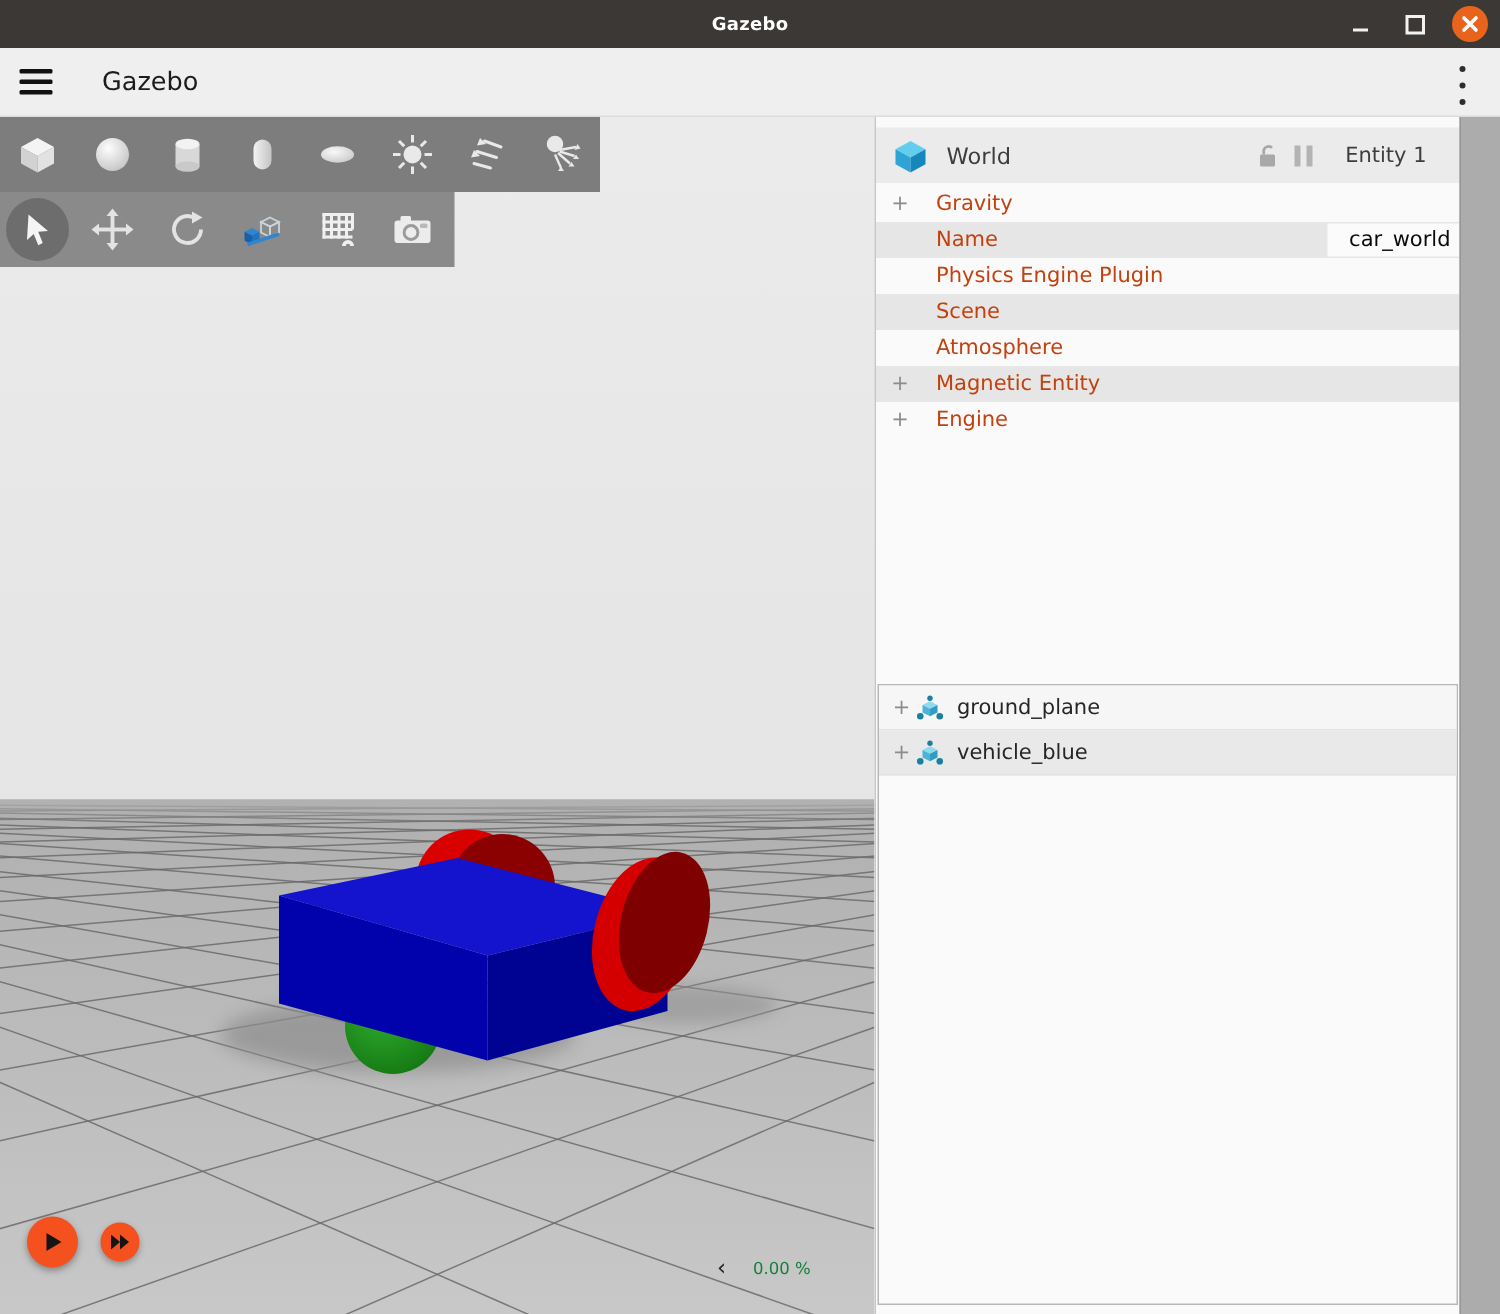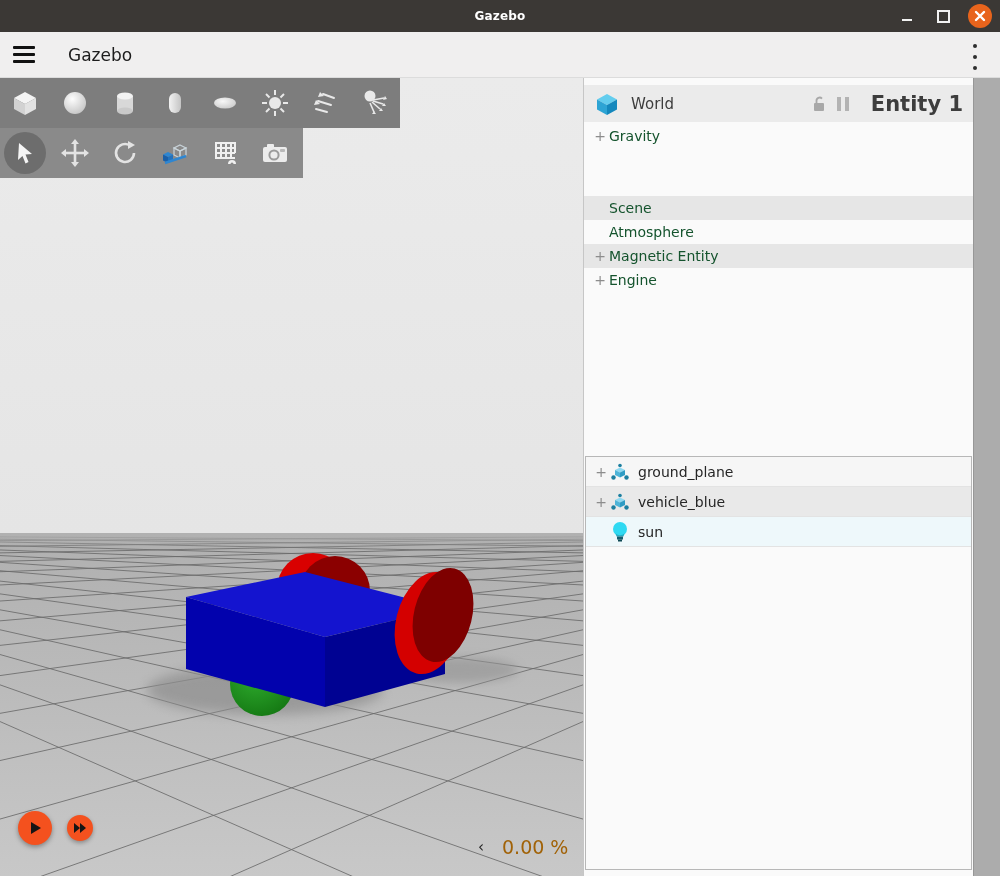--- a/index.html
+++ b/index.html
@@ -33,36 +33,36 @@
   .tb-btn.active{position:relative;}
   .tb-btn.active::before{content:"";position:absolute;width:42px;height:42px;border-radius:50%;background:#6d6d6d;}
   .tb-btn svg{position:relative;}
   
   .play-btn{position:absolute;left:18px;top:733px;width:34px;height:34px;border-radius:50%;
     background:#f4511e;display:flex;align-items:center;justify-content:center;box-shadow:0 2px 5px rgba(0,0,0,.35);z-index:6;}
   .step-btn{position:absolute;left:67px;top:737px;width:26px;height:26px;border-radius:50%;
     background:#f4511e;display:flex;align-items:center;justify-content:center;box-shadow:0 2px 4px rgba(0,0,0,.3);z-index:6;}
   .stats{position:absolute;left:478px;top:758px;display:flex;align-items:center;gap:18px;z-index:6;}
   .stats .chev{font-size:15px;color:#222;}
-  .stats .rtf{font-size:19px;color:#a16207;}
+  .stats .rtf{font-size:11px;color:#15803d;}
   
   .panel{position:absolute;left:583px;top:78px;width:417px;height:798px;background:#fafafa;
     border-left:1px solid #c6c6c6;box-sizing:border-box;}
   .scroll-gutter{position:absolute;right:0;top:0;width:27px;height:798px;background:#acacac;border-left:1px solid #979797;box-sizing:border-box;}
   .panel-inner{position:absolute;left:0;top:0;width:450px;height:798px;}
   .panel-header{position:absolute;left:0;top:7px;width:389px;height:37px;background:#ebebeb;
     display:flex;align-items:center;box-sizing:border-box;padding:0 8px 0 12px;}
   .panel-header .title{font-size:15px;color:#3d3d3d;margin-left:13px;}
   .panel-header .spacer{flex:1;}
   .hdr-btn{display:flex;align-items:center;justify-content:center;width:24px;height:24px;}
-  .entity-label{font-size:21px;color:#3d3d3d;margin-left:16px;margin-right:2px;font-weight:bold;}
+  .entity-label{font-size:14px;color:#3d3d3d;margin-left:16px;margin-right:14px;}
   .prow{position:absolute;left:0;width:389px;height:24px;display:flex;align-items:center;box-sizing:border-box;}
   .prow.shade{background:#e6e6e6;}
   .plus{width:14px;margin-left:9px;font-size:14px;color:#8c8c8c;text-align:center;}
-  .plabel{font-size:14px;color:#14532d;margin-left:2px;}
+  .plabel{font-size:14px;color:#c2410c;margin-left:17px;}
   .pvalue{margin-left:auto;background:#fbfbfb;font-size:14px;color:#0a0a0a;padding:3px 6px 3px 14px;}
   .pvalue:empty{display:none;}
   
   .tree{position:absolute;left:1px;top:378px;width:387px;height:414px;background:#fafafa;
     border:1px solid #b7b7b7;box-sizing:border-box;}
   .trow{width:100%;height:30px;display:flex;align-items:center;box-sizing:border-box;border-bottom:1px solid #e3e3e3;}
   .trow.r0{background:#f6f6f6;}
   .trow.sel{background:#e9e9e9;}
   .trow.light{background:#eef8fb;}
   .trow .plus{margin-left:8px;}
@@ -373,20 +373,29 @@
           <rect x="9" y="1" width="4" height="14" fill="#b3b3b3"></rect>
         </svg>
       </div>
       <span class="entity-label">Entity 1</span>
     </div>
 
     <div class="prow" style="top:46px">
       <span class="plus">+</span>
       <span class="plabel">Gravity</span>
     </div>
+    <div class="prow shade" style="top:70px">
+      <span class="plus"></span>
+      <span class="plabel">Name</span>
+      <span class="pvalue">car_world</span>
+    </div>
+    <div class="prow" style="top:94px">
+      <span class="plus"></span>
+      <span class="plabel">Physics Engine Plugin</span>
+    </div>
     <div class="prow" style="top:142px">
       <span class="plus"></span>
       <span class="plabel">Atmosphere</span>
     </div>
     <div class="prow shade" style="top:118px">
       <span class="plus"></span>
       <span class="plabel">Scene</span>
     </div>
     <div class="prow shade" style="top:166px">
       <span class="plus">+</span>
@@ -419,27 +428,16 @@
             <circle cx="9" cy="2.5" r="1.8" fill="#1d7fa0"></circle>
             <circle cx="2.5" cy="14.5" r="2.2" fill="#1d7fa0"></circle>
             <circle cx="15.5" cy="14.5" r="2.2" fill="#1d7fa0"></circle>
             <polygon points="9,4.5 14,7 9,9.5 4,7" fill="#8fd9f1"></polygon>
             <polygon points="4,7 9,9.5 9,14.5 4,12" fill="#4db4d8"></polygon>
             <polygon points="9,9.5 14,7 14,12 9,14.5" fill="#2f9cc4"></polygon>
           </svg>
         </span>
         <span class="tlabel">vehicle_blue</span>
       </div>
-      <div class="trow light noexp">
-        <span class="ticon">
-          <svg width="16" height="22" viewBox="0 0 16 22">
-            <circle cx="8" cy="8" r="7" fill="#2fd9f2"></circle>
-            <path d="M3.5,12.5 a7,7 0 0 0 9,0 l-1,3 l-7,0 z" fill="#23aec6"></path>
-            <rect x="5" y="15.5" width="6" height="3" fill="#135f70"></rect>
-            <rect x="6" y="18.5" width="4" height="2" fill="#0d4854"></rect>
-          </svg>
-        </span>
-        <span class="tlabel">sun</span>
-      </div>
     </div>
   </div>
   <div class="scroll-gutter"></div>
 </div>
 
 </body></html>

